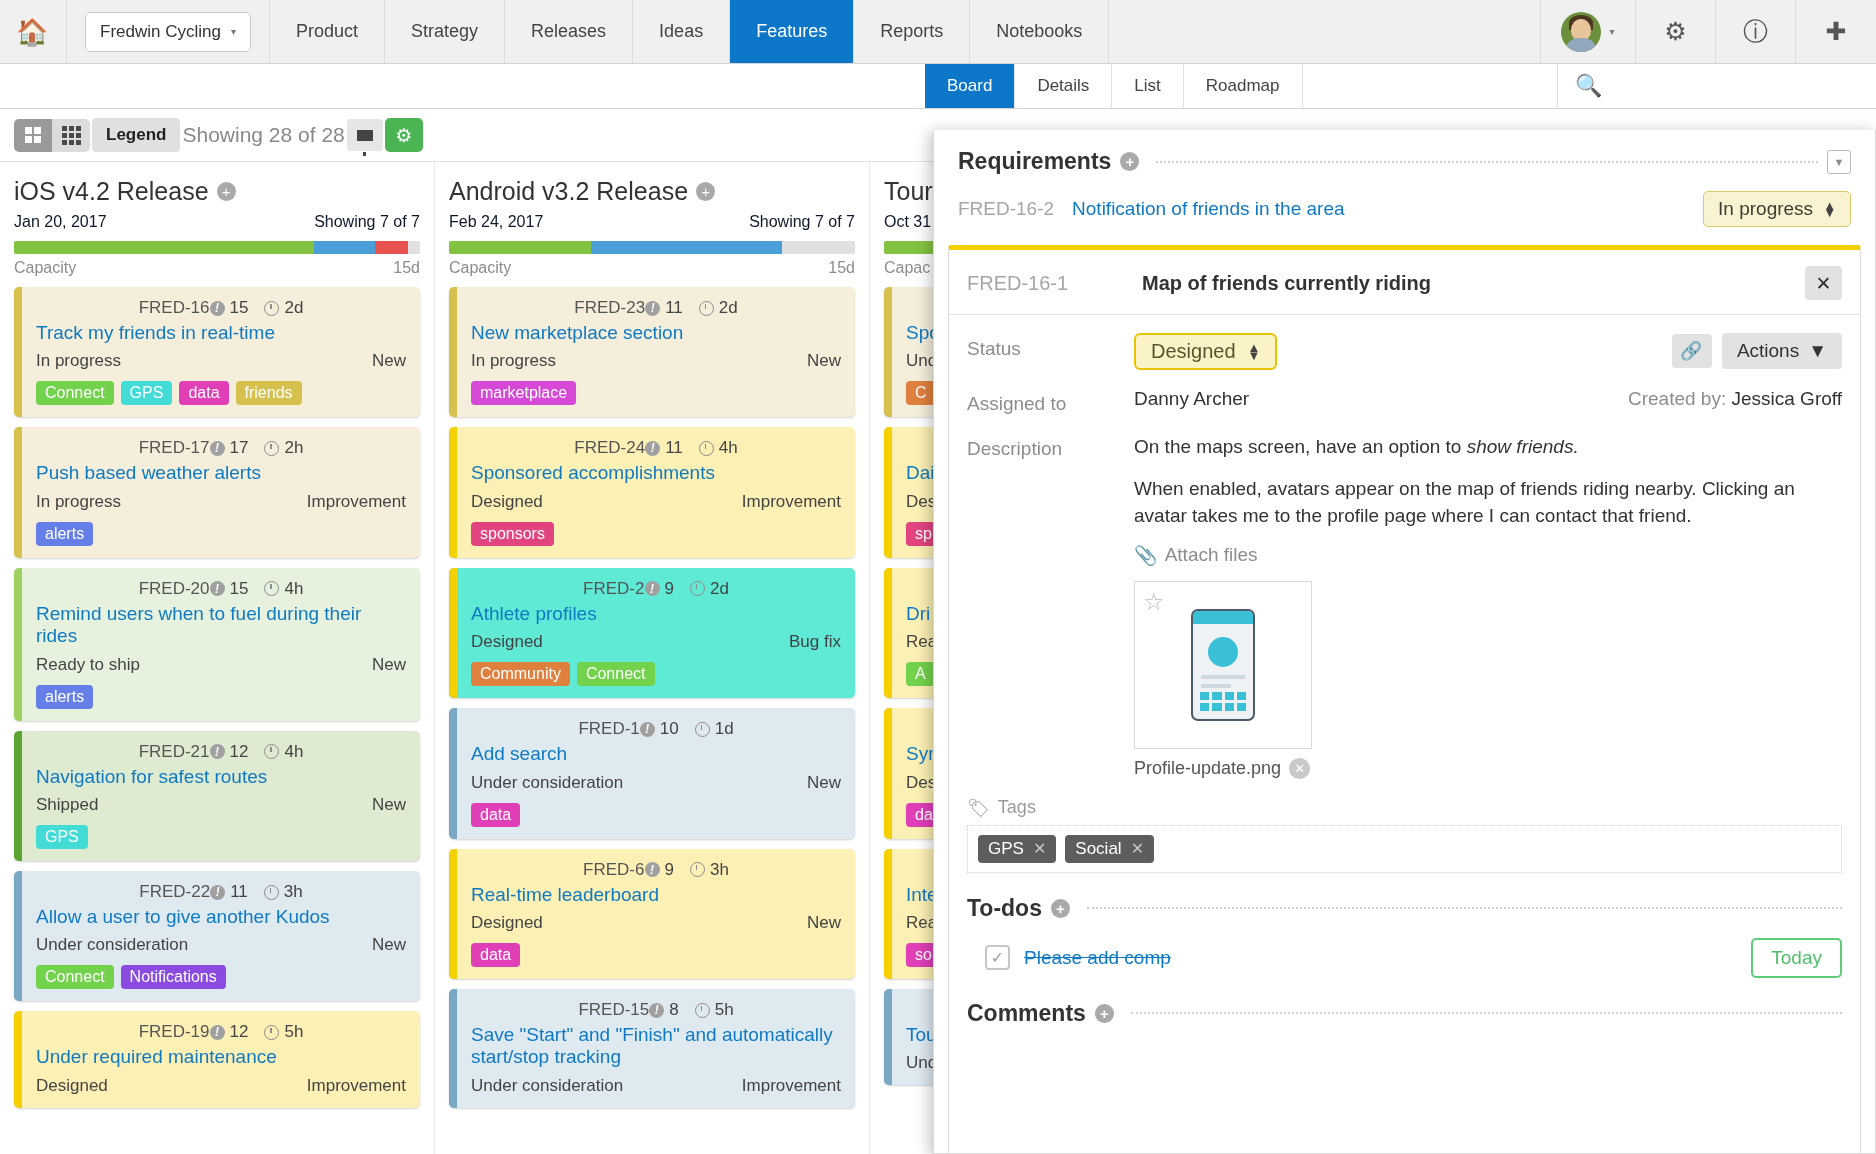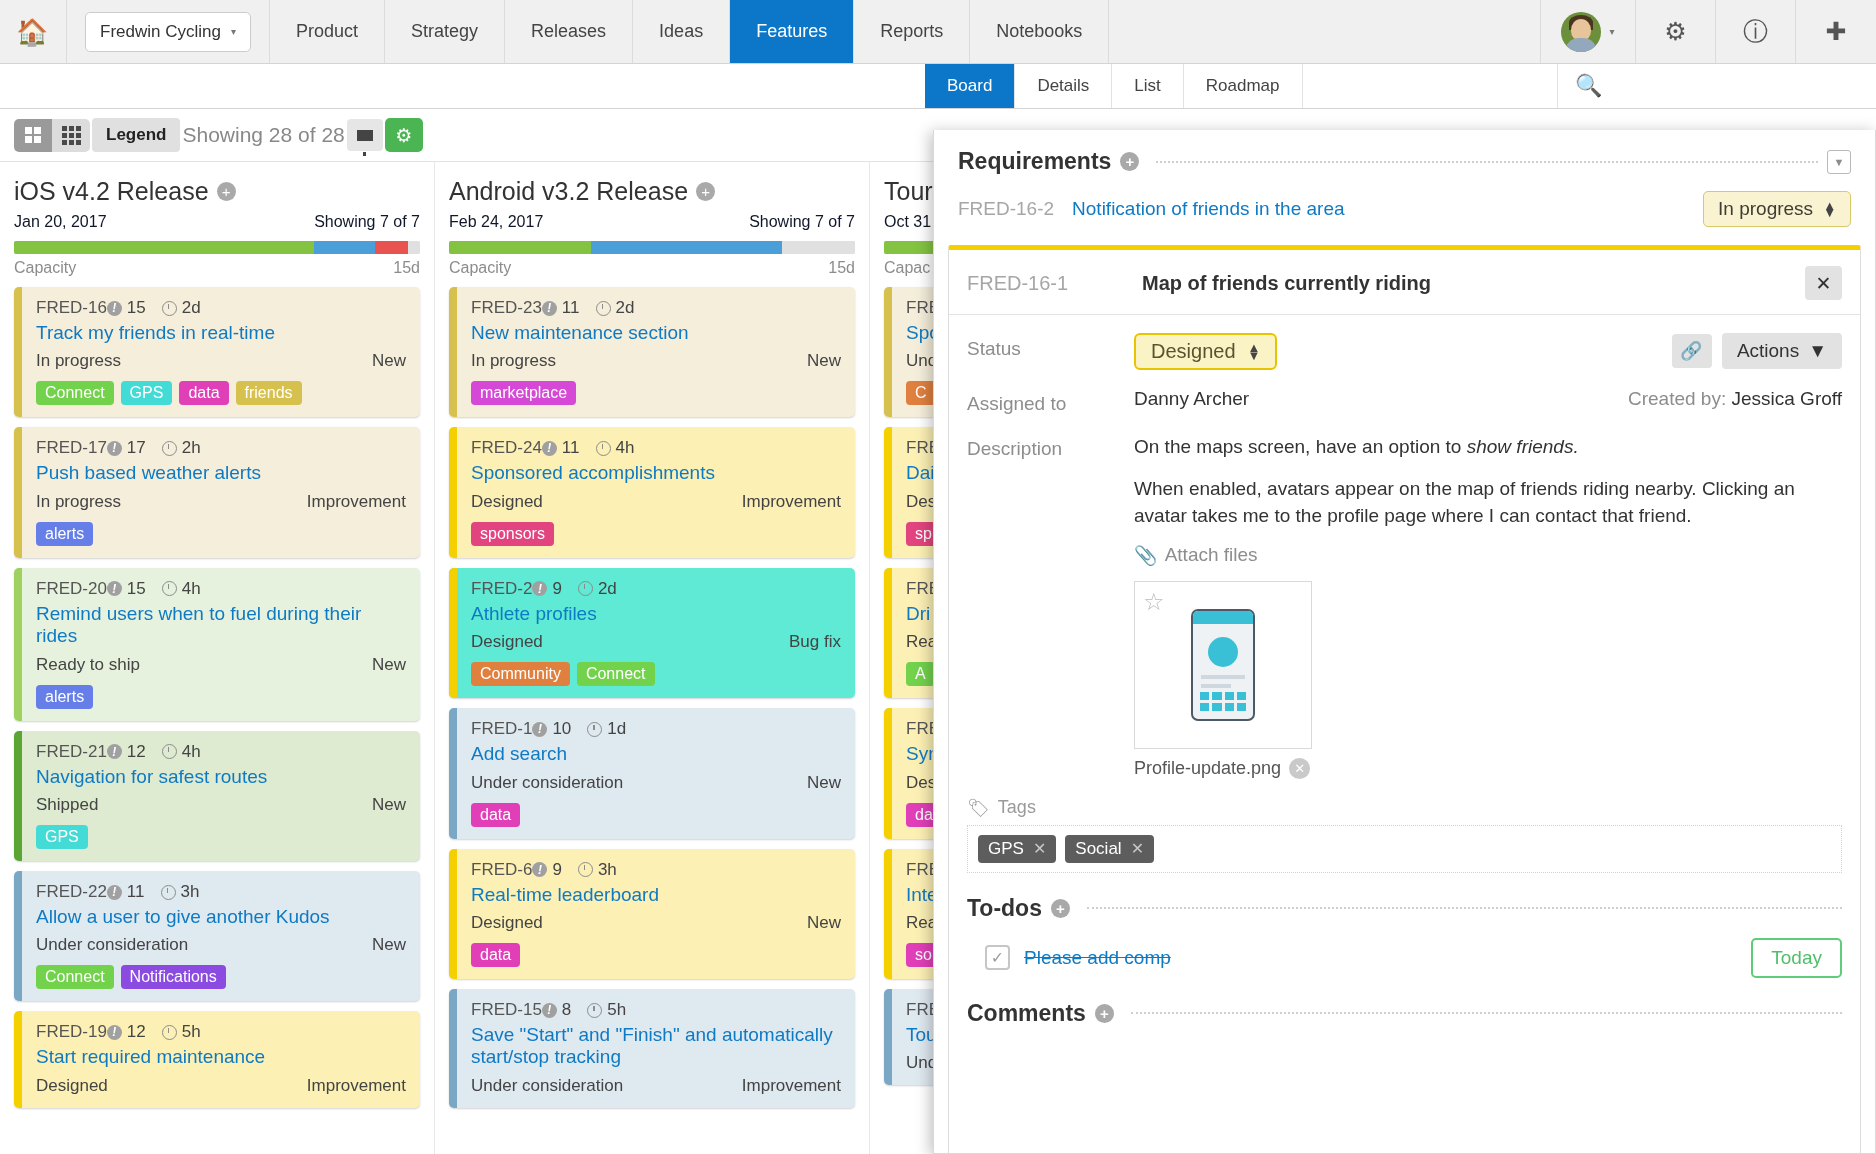--- a/index.html
+++ b/index.html
@@ -85,21 +85,21 @@
   .capbar { height:13px; background:#e0e0e0; border-radius:2px; margin-top:10px;
     display:flex; overflow:hidden; }
   .capbar i { display:block; height:100%; }
   .cap-row { display:flex; justify-content:space-between; font-size:16px; color:#8c8c8c;
     margin-top:5px; }
   .cards { margin-top:10px; }
   .card { border-radius:5px; margin-bottom:10px; display:flex; overflow:hidden;
     box-shadow:0 1px 2px rgba(0,0,0,.18); }
   .card-stripe { width:8px; flex:0 0 8px; }
   .card-body { flex:1; padding:11px 14px 12px 14px; }
-  .card-top { display:flex; justify-content:flex-start; align-items:center; }
+  .card-top { display:flex; justify-content:center; align-items:center; }
   .card-id { font-size:17px; color:#555; }
   .card-meta { display:flex; gap:16px; font-size:17px; color:#444; align-items:center; }
   .card-meta span { display:flex; align-items:center; gap:5px; }
   .ico-score { width:15px;height:15px;border-radius:50%;background:#a0a0a0;color:#fff;
     font-size:12px;font-weight:bold;display:flex;align-items:center;justify-content:center;
     line-height:1; }
   .ico-clock { width:15px;height:15px;border-radius:50%;border:1.6px solid #8c8c8c;
     position:relative; }
   .ico-clock:after{content:"";position:absolute;left:5px;top:2px;width:1.5px;height:5px;background:#8c8c8c;}
   .card-title { color:#0f7ac4; font-size:19px; margin-top:4px; line-height:1.18; }
@@ -398,21 +398,21 @@
         <div class="card" style="background:#fcf0b5">
       <div class="card-stripe" style="background:#f5d000"></div>
       <div class="card-body">
         <div class="card-top">
           <span class="card-id">FRED-19</span>
           <span class="card-meta">
             <span><i class="ico-score">!</i>12</span>
             <span><i class="ico-clock"></i>5h</span>
           </span>
         </div>
-        <div class="card-title">Start required maintenance</div>
+        <div class="card-title">Under required maintenance</div>
         <div class="card-status-row">
           <span>Designed</span>
           <span>Improvement</span>
         </div>
 
       </div>
         </div>
       </div>
     </div>
     <div class="col">
@@ -439,21 +439,21 @@
         <div class="card" style="background:#f5eedb">
       <div class="card-stripe" style="background:#d6c14e"></div>
       <div class="card-body">
         <div class="card-top">
           <span class="card-id">FRED-23</span>
           <span class="card-meta">
             <span><i class="ico-score">!</i>11</span>
             <span><i class="ico-clock"></i>2d</span>
           </span>
         </div>
-        <div class="card-title">New maintenance section</div>
+        <div class="card-title">New marketplace section</div>
         <div class="card-status-row">
           <span>In progress</span>
           <span>New</span>
         </div>
         <div class="tags">
               <span class="tag" style="background:#d648d6">marketplace</span>
             </div>
       </div>
         </div>
         <div class="card" style="background:#fcf0b5">

